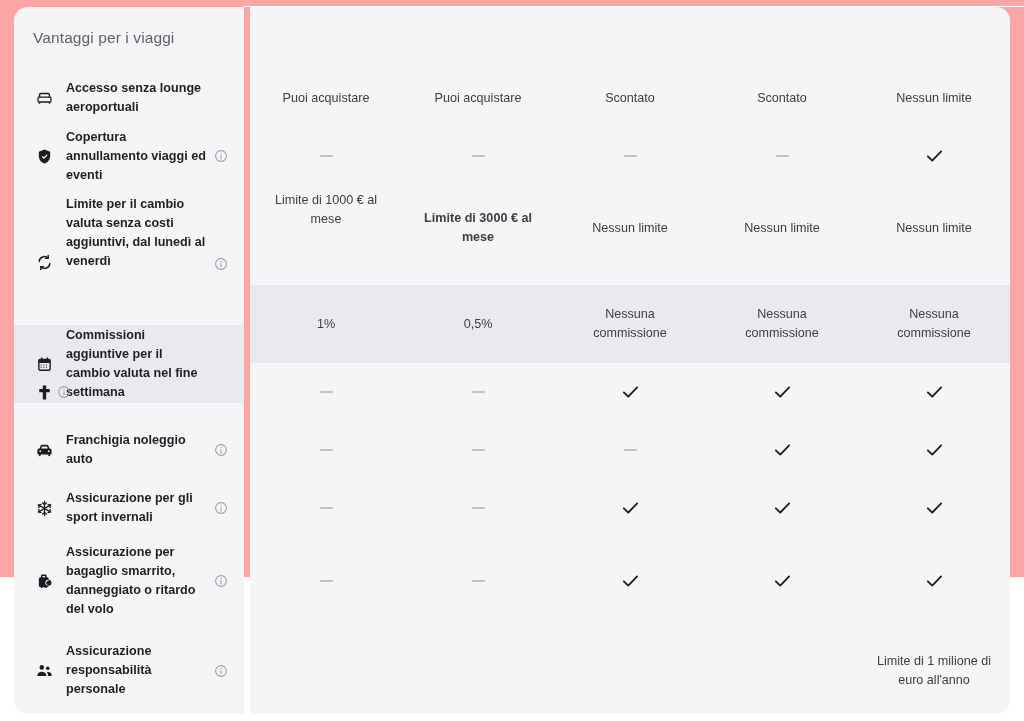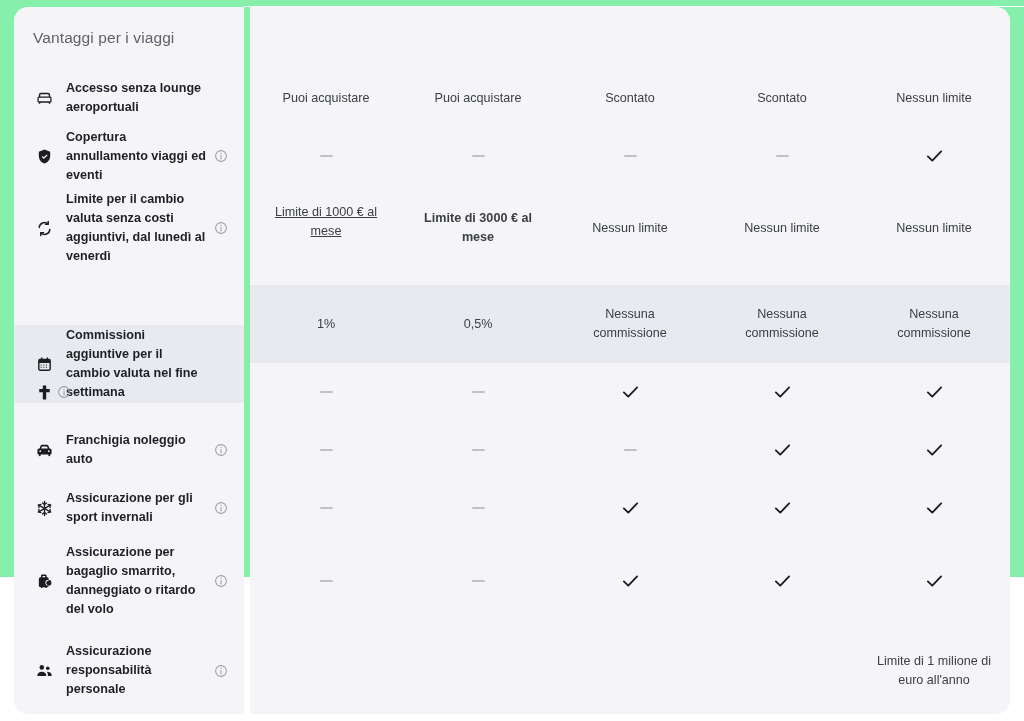--- a/index.html
+++ b/index.html
@@ -5,21 +5,21 @@
   * { box-sizing: border-box; margin: 0; padding: 0; }
   html, body {
     width: 1024px; height: 721px;
     background: #ffffff;
     font-family: "Liberation Sans", sans-serif;
     overflow: hidden;
   }
   #app {
     position: relative;
     width: 1024px; height: 577px;
-    background: #86efac;
+    background: #fca5a5;
   }
 
   
   .feature-col {
     grid-column: 2 / 3;
     grid-row: 2 / 12;
     background: #f5f5f7;
     border-radius: 14px 0 0 14px;
     position: absolute;
     left: 14px; top: 7px;
@@ -180,39 +180,39 @@
       <div class="cell" style="left: 706px; top: 127px; height: 58px;">
         <span class="dash"></span>
       </div>
       <div class="cell" style="left: 858px; top: 127px; height: 58px;">
         <span class="check">
           <svg width="17" height="14" viewBox="0 0 24 20" fill="none" stroke="currentColor" stroke-width="2.6" stroke-linecap="round" stroke-linejoin="round">
             <polyline points="2.5,10.5 8.8,16.6 21.5,3.4"></polyline>
           </svg>
         </span>
       </div>
-      <div class="feature-row" style="top: 185px; height: 86px;">
+      <div class="feature-row" style="top: 185px; height: 86px; align-items: flex-end;">
         <span class="f-icon">
           <svg width="17" height="17" viewBox="0 0 24 24" fill="none" stroke="currentColor" stroke-width="2.1" stroke-linecap="round" stroke-linejoin="round">
             <path d="M4.5 10.5A7.5 7.5 0 0 1 17 5.6"></path>
             <polyline points="17.2,2.2 17.2,6 13.4,6"></polyline>
             <path d="M19.5 13.5A7.5 7.5 0 0 1 7 18.4"></path>
             <polyline points="6.8,21.8 6.8,18 10.6,18"></polyline>
           </svg>
         </span>
         <span class="f-label">Limite per il cambio valuta senza costi aggiuntivi, dal lunedì al venerdì</span>
         <span class="f-info">
           <svg width="14" height="14" viewBox="0 0 24 24" fill="none" stroke="currentColor" stroke-width="1.8">
             <circle cx="12" cy="12" r="9.2"></circle>
             <circle cx="12" cy="7.6" r="1.1" fill="currentColor" stroke="none"></circle>
             <line x1="12" y1="11" x2="12" y2="17" stroke-linecap="round"></line>
           </svg>
         </span>
       </div>
-      <div class="cell" style="left: 250px; top: 179px; height: 86px; text-decoration: underline;">
+      <div class="cell" style="left: 250px; top: 167px; height: 86px;">
         <span>Limite di 1000 € al mese</span>
       </div>
       <div class="cell" style="left: 402px; top: 185px; height: 86px; font-weight: bold;">
         <span>Limite di 3000 € al mese</span>
       </div>
       <div class="cell" style="left: 554px; top: 185px; height: 86px;">
         <span>Nessun limite</span>
       </div>
       <div class="cell" style="left: 706px; top: 185px; height: 86px;">
         <span>Nessun limite</span>

